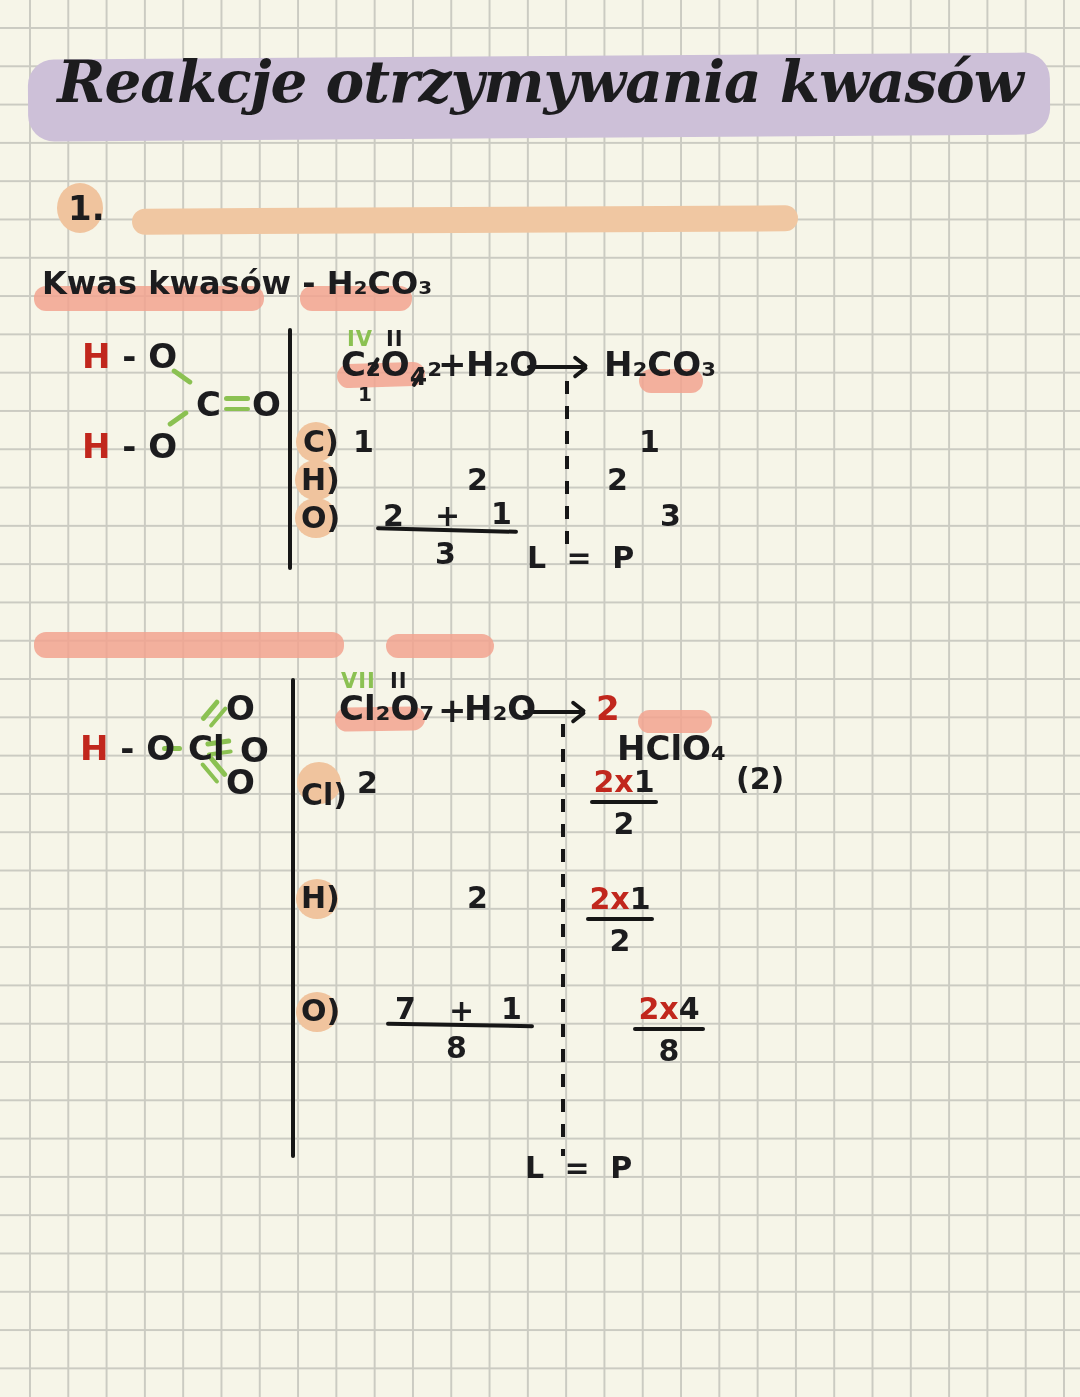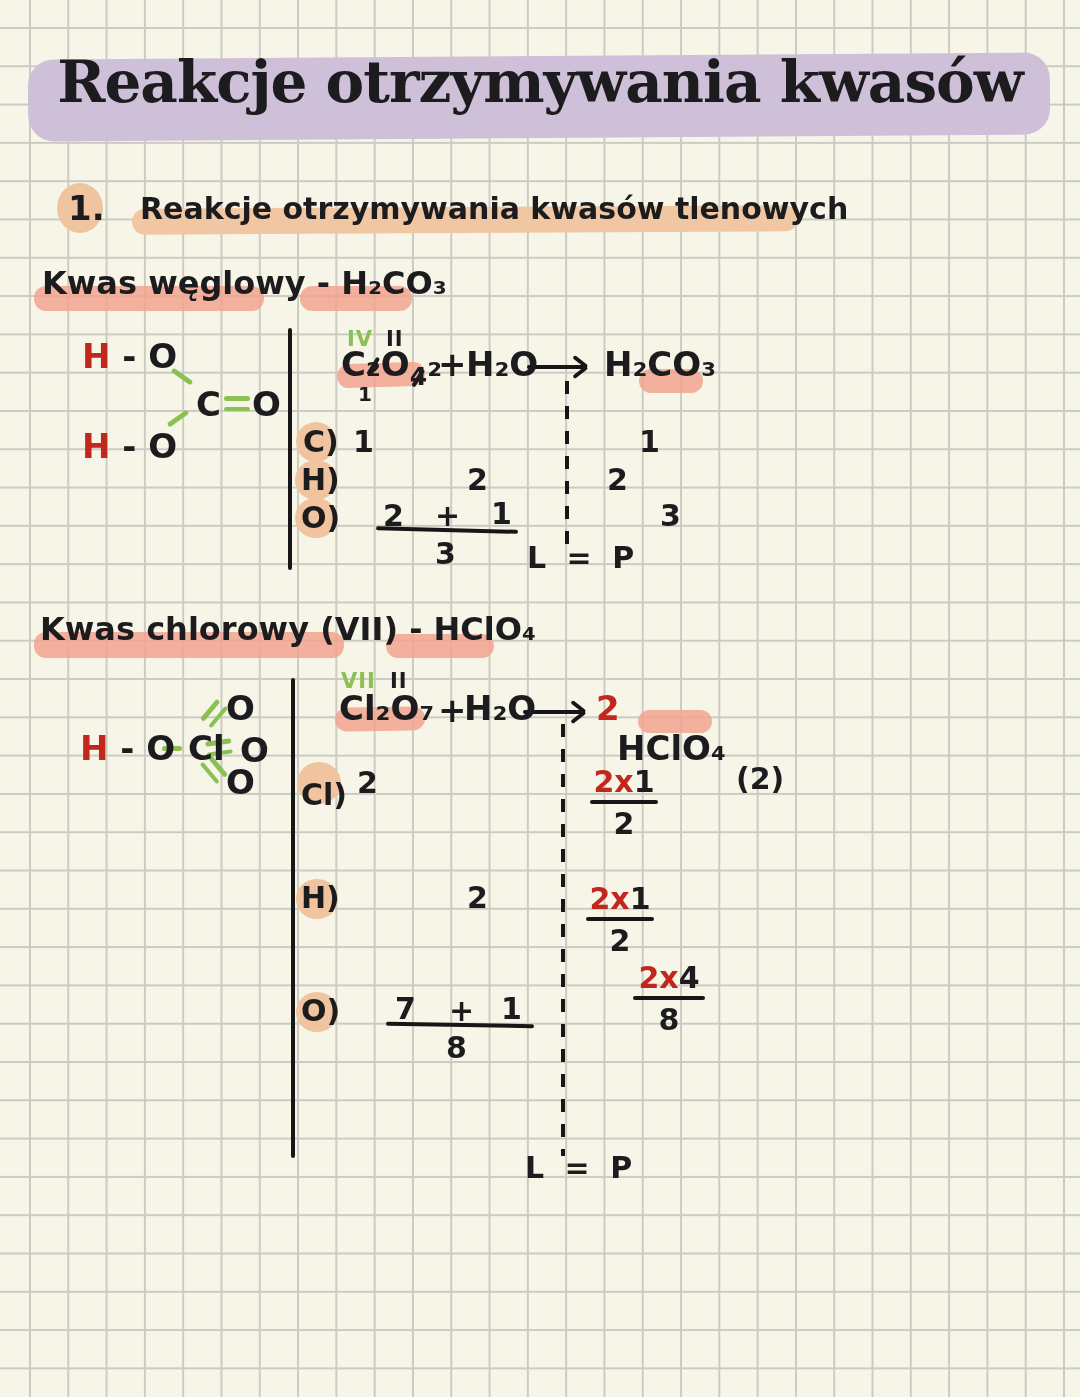--- a/index.html
+++ b/index.html
@@ -18,21 +18,21 @@
   .t{font-weight:700;white-space:nowrap;z-index:3;}
   .f34{font-size:34px;}
   .f32{font-size:32px;}
   .f30{font-size:30px;}
   .f21{font-size:21px;letter-spacing:1px;}
   .f20{font-size:20px;}
   .red{color:#c1271d;}
   .green{color:#8bc152;}
   
   .title-hl{left:28px;top:56px;width:1022px;height:82px;background:#cdc0d8;border-radius:26px;transform:rotate(-.4deg);z-index:1;}
-  .title{left:30px;top:48px;width:1020px;text-align:center;font-family:"DejaVu Serif",serif;font-weight:700;font-size:58px;letter-spacing:-1px;z-index:3;white-space:nowrap;}
+  .title{left:30px;top:48px;width:1020px;text-align:center;font-family:"DejaVu Serif",serif;font-style:italic;font-weight:700;font-size:58px;letter-spacing:-1px;z-index:3;white-space:nowrap;}
   
   .hl{background:#f2a38f;border-radius:12px;z-index:1;opacity:.85;}
   .hl-peach{background:#f0c7a2;border-radius:13px;z-index:1;}
   .circ{background:#f0c49e;border-radius:50%;z-index:1;}
   
   .vline{width:4px;background:#161616;border-radius:2px;z-index:2;}
   .vdash{width:4px;background:repeating-linear-gradient(to bottom,#161616 0 13px,transparent 13px 25px);z-index:2;}
   .hbar{height:4px;background:#161616;border-radius:2px;z-index:2;}
   
   .arrow{height:4px;background:#161616;border-radius:2px;z-index:2;}
@@ -57,25 +57,24 @@
 <body>
 
 <div class="page">
 
   <div class="abs title-hl"></div>
   <div class="abs title">Reakcje otrzymywania kwasów</div>
 
   <div class="abs circ" style="left:57px;top:183px;width:46px;height:50px;"></div>
   <div class="abs t f34" style="left:68px;top:188px;">1.</div>
   <div class="abs hl-peach" style="left:132px;top:207px;width:666px;height:26px;transform:rotate(-.3deg);"></div>
-  <div class="abs t f30" style="left:140px;top:191px;">Reakcje otrzymywania kwasów tlenowych</div>
 
   <div class="abs hl" style="left:34px;top:286px;width:230px;height:25px;"></div>
   <div class="abs hl" style="left:300px;top:286px;width:112px;height:25px;"></div>
-  <div class="abs t f32" style="left:42px;top:264px;">Kwas węglowy - H₂CO₃</div>
+  <div class="abs t f32" style="left:42px;top:264px;">Kwas kwasów - H₂CO₃</div>
 
   <div class="abs t f34" style="left:82px;top:336px;"><span class="red">H</span> <span>-</span> <span>O</span></div>
   <div class="abs gdash" style="left:170px;top:374px;transform:rotate(35deg);"></div>
   <div class="abs t f34" style="left:196px;top:384px;">C</div>
   <div class="abs dbond" style="left:224px;top:396px;">
       <i class="b1"></i>
       <i class="b2"></i>
     </div>
   <div class="abs t f34" style="left:252px;top:384px;">O</div>
   <div class="abs t f34" style="left:82px;top:426px;"><span class="red">H</span> <span>-</span> <span>O</span></div>
@@ -111,21 +110,20 @@
   <div class="abs t f30" style="left:435px;top:498px;">+</div>
   <div class="abs t f30" style="left:491px;top:496px;">1</div>
   <div class="abs hbar" style="left:376px;top:528px;width:142px;transform:rotate(1.5deg);"></div>
   <div class="abs t f30" style="left:435px;top:536px;">3</div>
   <div class="abs t f30" style="left:660px;top:498px;">3</div>
 
   <div class="abs t f30 lp" style="left:527px;top:540px;">L = P</div>
 
   <div class="abs hl" style="left:34px;top:632px;width:310px;height:26px;"></div>
   <div class="abs hl" style="left:386px;top:634px;width:108px;height:24px;"></div>
-  <div class="abs t f32" style="left:40px;top:610px;">Kwas chlorowy (VII) - HClO₄</div>
 
   <div class="abs t f34" style="left:80px;top:728px;"><span class="red">H</span> <span>-</span> <span>O</span></div>
   <div class="abs gdash" style="left:162px;top:746px;width:20px;"></div>
   <div class="abs t f34" style="left:188px;top:728px;">Cl</div>
   <div class="abs t f34" style="left:226px;top:688px;">O</div>
   <div class="abs t f34" style="left:240px;top:730px;">O</div>
   <div class="abs t f34" style="left:226px;top:762px;">O</div>
   <div class="abs dbond" style="left:201px;top:706px;transform:rotate(-50deg);">
       <i class="b1"></i>
       <i class="b2"></i>
@@ -172,21 +170,21 @@
     <div>2</div>
   </div>
 
   <div class="abs circ" style="left:296px;top:992px;width:42px;height:40px;"></div>
   <div class="abs t f30" style="left:301px;top:993px;">O)</div>
   <div class="abs t f30" style="left:395px;top:991px;">7</div>
   <div class="abs t f30" style="left:449px;top:993px;">+</div>
   <div class="abs t f30" style="left:501px;top:991px;">1</div>
   <div class="abs hbar" style="left:386px;top:1023px;width:148px;transform:rotate(1deg);"></div>
   <div class="abs t f30" style="left:446px;top:1030px;">8</div>
-  <div class="abs frac" style="left:633px;top:960px;width:72px;">
+  <div class="abs frac" style="left:633px;top:991px;width:72px;">
     <div><span class="red">2x</span><span>4</span></div>
     <div class="fbar"></div>
     <div>8</div>
   </div>
 
   <div class="abs t f30 lp" style="left:525px;top:1150px;">L = P</div>
 
 </div>
 
 </body></html>

